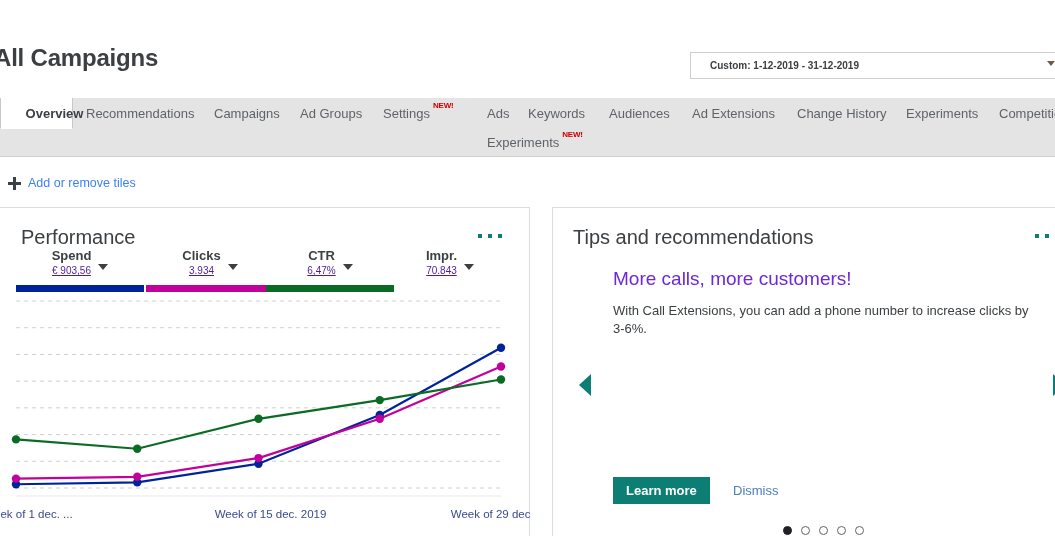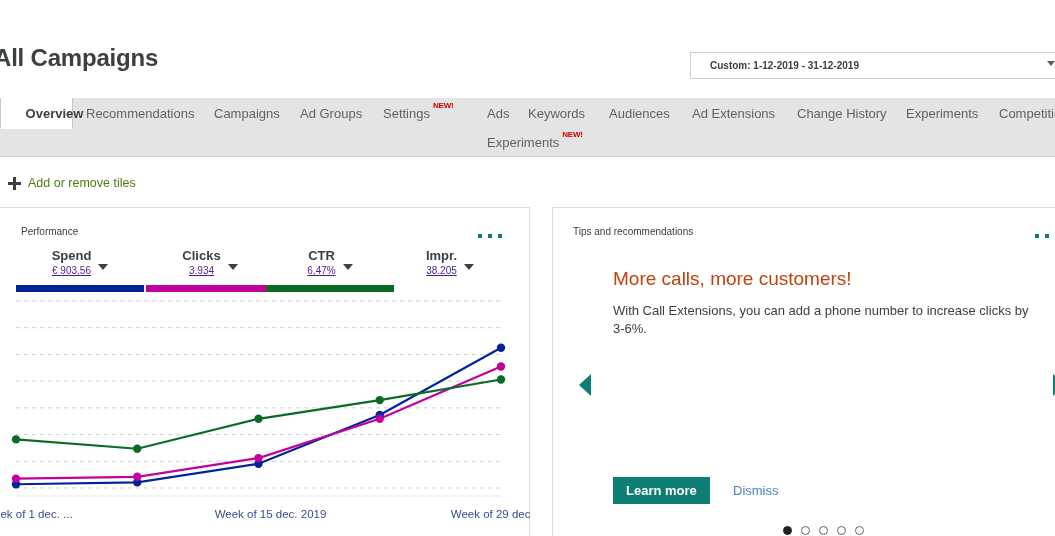--- a/index.html
+++ b/index.html
@@ -71,32 +71,32 @@
     display: flex; align-items: center; height: 20px;
   }
   .addtiles .plus {
     width: 13px; height: 13px; position: relative; margin-right: 7px;
   }
   .addtiles .plus::before, .addtiles .plus::after {
     content: ""; position: absolute; background: #3c4043;
   }
   .addtiles .plus::before { left: 5px; top: 0; width: 3px; height: 13px; }
   .addtiles .plus::after  { left: 0; top: 5px; width: 13px; height: 3px; }
-  .addtiles .lbl { font-size: 12.5px; color: #4d7c0f; }
+  .addtiles .lbl { font-size: 12.5px; color: #3b82f6; }
 
   
   .card {
     position: absolute; background: #fff;
     border: 1px solid #dadce0;
   }
   #perf-card { left: -8px; top: 175px; width: 538px; height: 350px; }
   #tips-card { left: 552px; top: 175px; width: 520px; height: 350px; }
   .card-title {
     position: absolute; left: 28px; top: 18px;
-    font-size: 10px; color: #3c4043;
+    font-size: 20px; color: #3c4043;
   }
   #tips-card .card-title { left: 20px; }
   .dots {
     position: absolute; top: 26px; display: flex; gap: 6px;
   }
   #perf-card .dots { left: 485px; }
   #tips-card .dots { left: 482px; }
   .dots i { width: 4px; height: 4px; background: #0d7e74; display: block; }
 
   
@@ -114,21 +114,21 @@
   }
   .metric .mbar { position: absolute; left: 0; top: 37px; width: 128px; height: 7px; }
 
   
   .chart { position: absolute; left: 0; top: 85px; width: 538px; height: 240px; }
   .chart svg { display: block; }
 
   
   .tip-head {
     position: absolute; left: 60px; top: 60px;
-    font-size: 19px; color: #c2410c;
+    font-size: 19px; color: #6d28d9;
   }
   .tip-body {
     position: absolute; left: 60px; top: 94px; width: 420px;
     font-size: 13px; color: #3c4043; line-height: 18px;
   }
   .learn-btn {
     position: absolute; left: 60px; top: 269px;
     height: 27px; padding: 0 13px;
     background: #0d7e74; color: #fff;
     font-size: 13px; font-weight: bold;
@@ -265,21 +265,21 @@
               <div class="mval">6,47%</div>
             </div>
             <div class="mcaret"></div>
           </div>
           <div class="mbar" style="background: rgb(11, 107, 37);"></div>
         </div>
         <div class="metric" style="left: 393px;">
           <div class="mrow">
             <div class="mtxt">
               <div class="mname">Impr.</div>
-              <div class="mval">38.205</div>
+              <div class="mval">70.843</div>
             </div>
             <div class="mcaret"></div>
           </div>
         </div>
       </div>
     <div class="chart" id="chart">
         <svg width="538" height="240">
           <line x1="23" x2="508" y1="8" y2="8" stroke="#d0d0d0" stroke-width="1" stroke-dasharray="4 4"></line>
           <line x1="23" x2="508" y1="34.71428571428571" y2="34.71428571428571" stroke="#d0d0d0" stroke-width="1" stroke-dasharray="4 4"></line>
           <line x1="23" x2="508" y1="61.42857142857142" y2="61.42857142857142" stroke="#d0d0d0" stroke-width="1" stroke-dasharray="4 4"></line>

